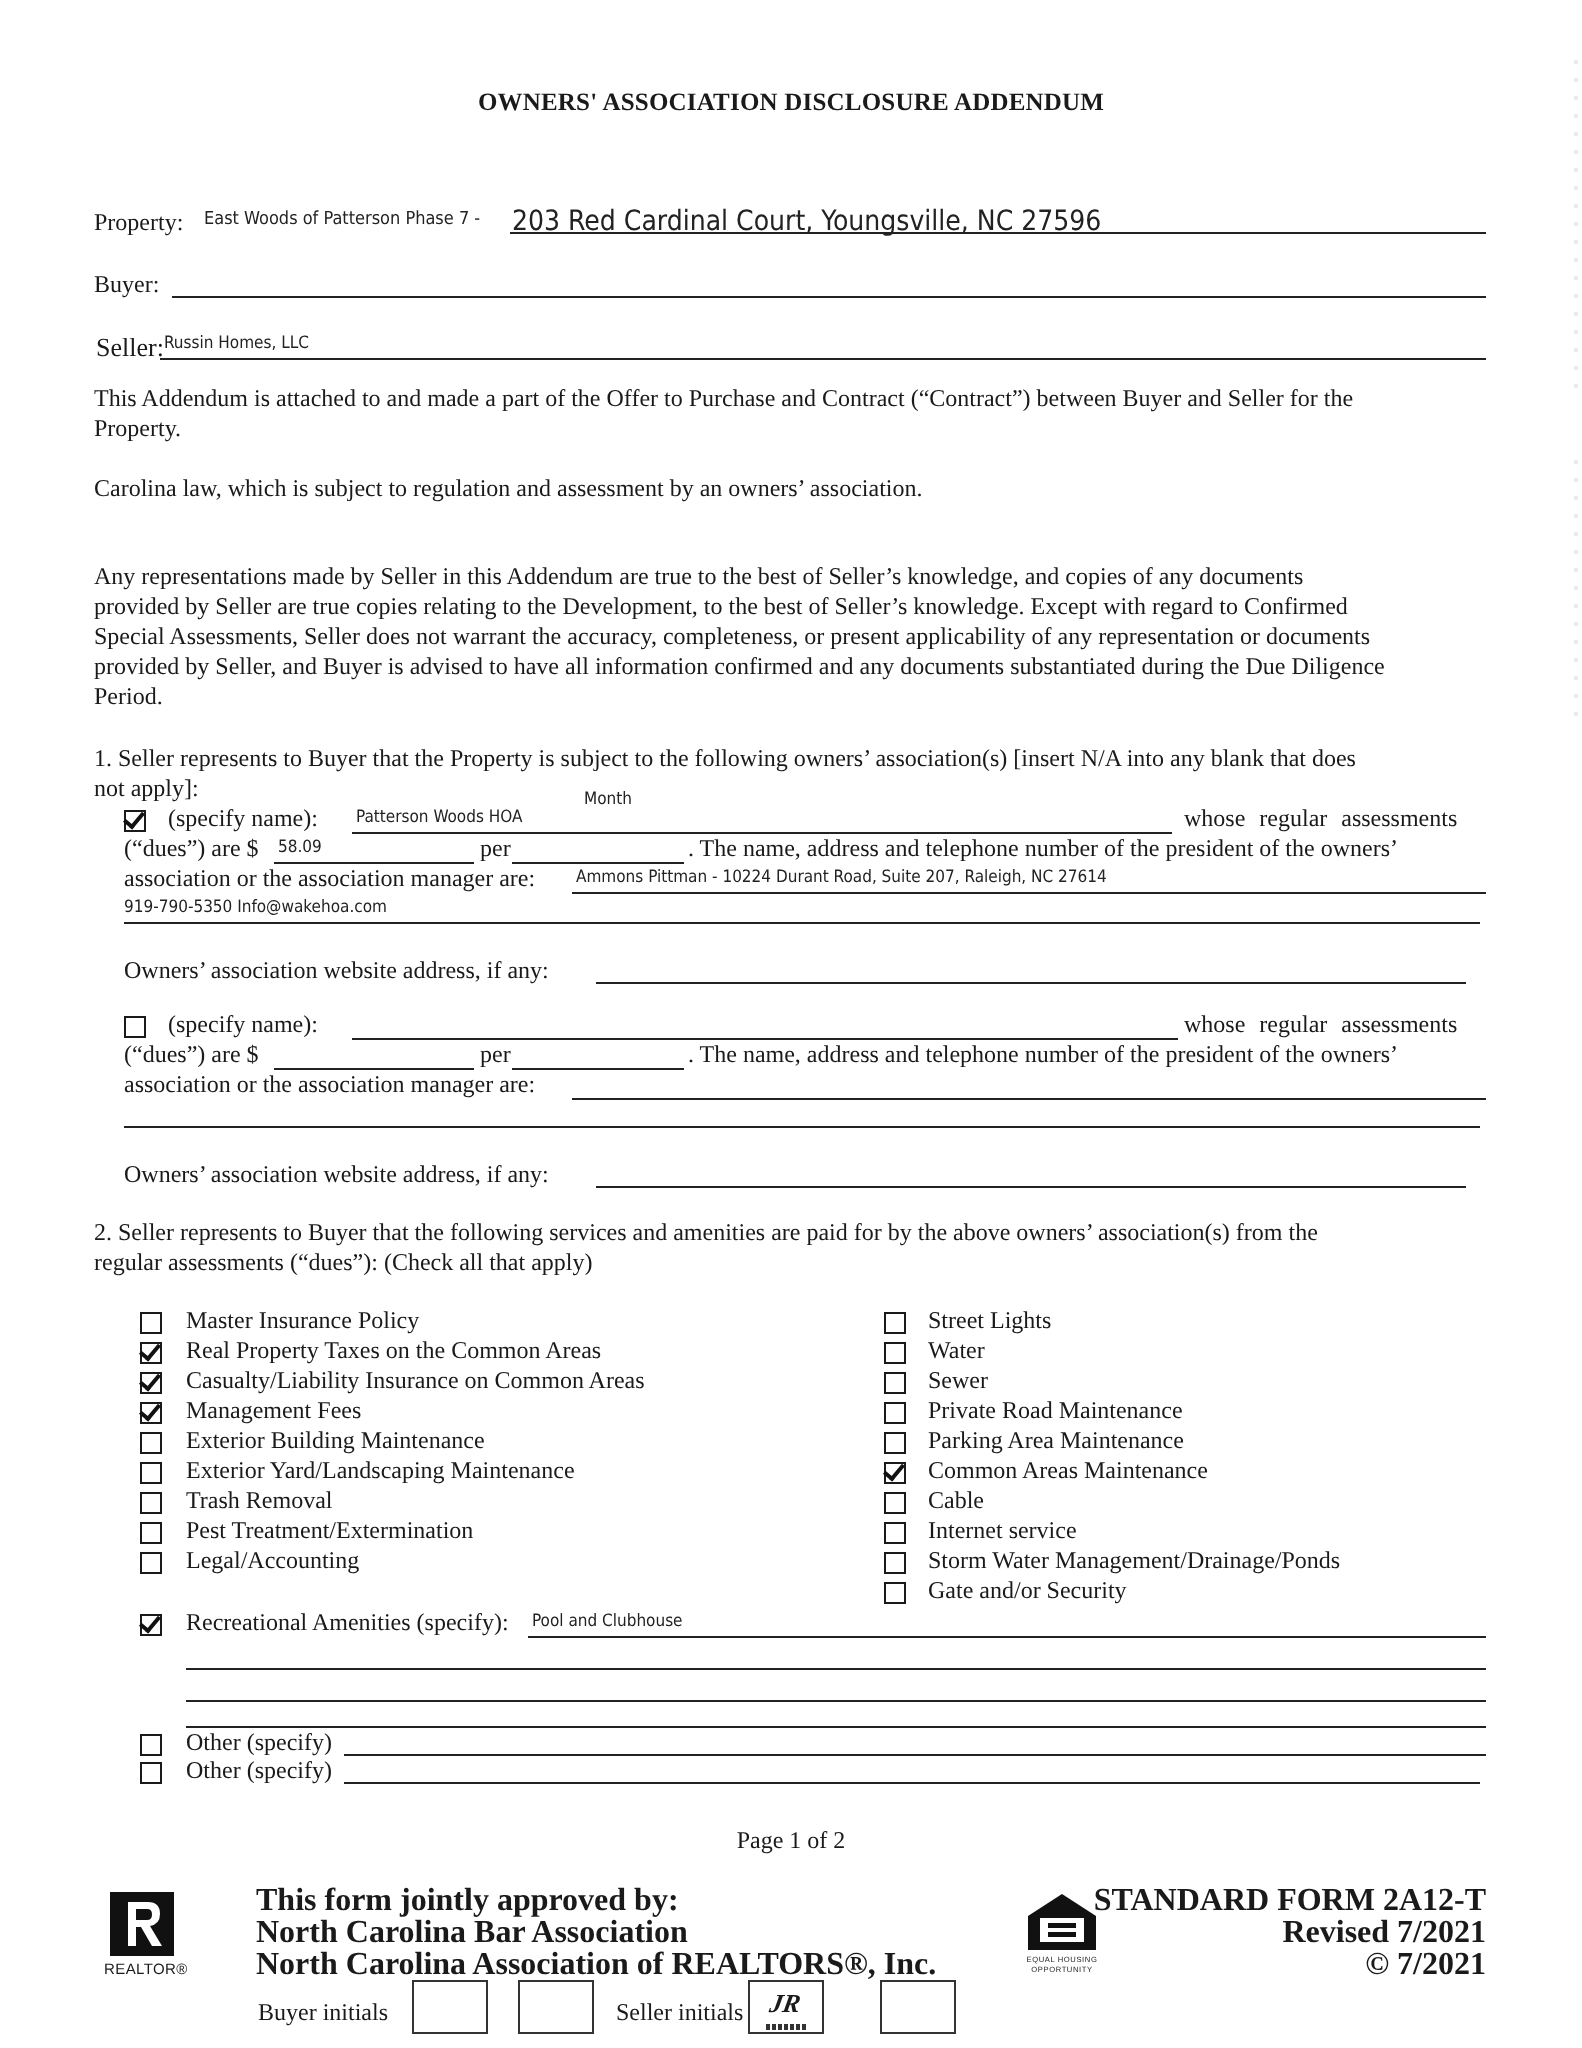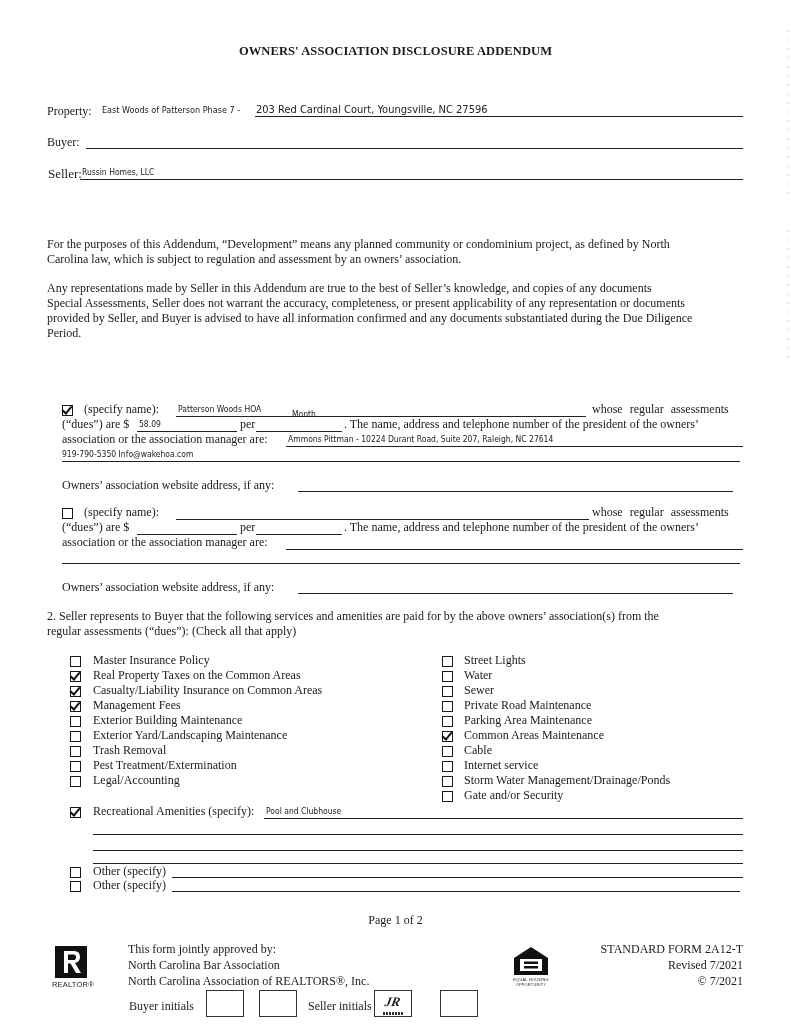--- a/index.html
+++ b/index.html
@@ -14,66 +14,74 @@
   .line { position: absolute; border-bottom: 1px solid #222; height: 0; }
   .line.thick { border-bottom: 1.5px solid #222; }
   .fill { font-family: "DejaVu Sans Condensed", "DejaVu Sans", sans-serif; font-size: 8.5px; color: #222; }
   .para { position: absolute; left: 47px; width: 696px; font-size: 12px; line-height: 15px; text-align: justify; }
   .para span.last { display: block; text-align: left; }
   .cb { position: absolute; width: 11px; height: 11px; border: 1.5px solid #1a1a1a; box-sizing: border-box; background: #fff; }
   .cb.checked::after { content: ""; position: absolute; left: 1px; top: -2px; width: 4px; height: 8px;
          border-right: 2px solid #111; border-bottom: 2px solid #111; transform: rotate(40deg); }
   .cb-label { position: absolute; font-size: 12px; white-space: nowrap; }
   .initbox { position: absolute; width: 38px; height: 27px; border: 1px solid #333; box-sizing: border-box; background: #fff; }
-  .foot-bold { font-weight: normal; font-size: 12px; }
+  .foot-bold { font-weight: bold; font-size: 16px; }
   .scan-noise { position: absolute; right: 2px; width: 2px; background: repeating-linear-gradient(to bottom, #ddd 0 2px, transparent 2px 9px); opacity: 0.6; }
 </style>
 </head>
 <body>
 
 <div class="page">
 
   <div class="abs center title">OWNERS' ASSOCIATION DISCLOSURE ADDENDUM</div>
 
   <div class="abs" style="left:47px; top:104px; font-size:12px;">Property:</div>
   <div class="abs fill" style="left:102px; top:105px; font-size:9px;">East Woods of  Patterson Phase 7 -</div>
-  <div class="abs fill" style="left:256px; top:103px; font-size:11px;">203 Red Cardinal Court, Youngsville, NC 27596</div>
+  <div class="abs fill" style="left:256px; top:103px; font-size:14px;">203 Red Cardinal Court, Youngsville, NC 27596</div>
   <div class="line" style="left:255px; top:116px; width:488px;"></div>
 
   <div class="abs" style="left:47px; top:135px; font-size:12px;">Buyer:</div>
   <div class="abs fill" style="left:88px; top:136px;"></div>
   <div class="line" style="left:86px; top:148px; width:657px;"></div>
 
   <div class="abs" style="left:48px; top:166px; font-size:13px;">Seller:</div>
   <div class="abs fill" style="left:82px; top:167px;">Russin Homes, LLC</div>
   <div class="line" style="left:80px; top:179px; width:663px;"></div>
 
+  <div class="para" style="top:192px;">
+    <span>This Addendum is attached to and made a part of the Offer to Purchase and Contract (“Contract”) between Buyer and Seller for the</span>
+    <span class="last">Property.</span>
+  </div>
   <div class="para" style="top:237px;">
-    <span>For the purposes of this Addendum, “Development” means any planned community or condominium project, as defined by North</span>
     <span class="last">Carolina law, which is subject to regulation and assessment by an owners’ association.</span>
   </div>
   <div class="para" style="top:281px;">
     <span style="display:block;">Any representations made by Seller in this Addendum are true to the best of Seller’s knowledge, and copies of any documents</span>
+    <span style="display:block;">provided by Seller are true copies relating to the Development, to the best of Seller’s knowledge.  Except with regard to Confirmed</span>
     <span style="display:block;">Special Assessments, Seller does not warrant the accuracy, completeness, or present applicability of any representation or documents</span>
     <span style="display:block;">provided by Seller, and Buyer is advised to have all information confirmed and any documents substantiated during the Due Diligence</span>
     <span class="last">Period.</span>
   </div>
 
+  <div class="para" style="top:372px;">
+    <span>1.  Seller represents to Buyer that the Property is subject to the following owners’ association(s) [insert N/A into any blank that does</span>
+    <span class="last">not apply]:</span>
+  </div>
 
   <div class="cb checked" style="left:62px; top:405px;"></div>
   <div class="abs" style="left:84px; top:402px;">(specify   name):</div>
   <div class="abs fill" style="left:178px; top:404px;">Patterson Woods HOA</div>
   <div class="line" style="left:176px; top:416px; width:410px;"></div>
   <div class="abs" style="left:592px; top:402px; word-spacing:4px;">whose  regular  assessments</div>
 
   <div class="abs" style="left:62px; top:417px;">(“dues”) are $</div>
   <div class="abs fill" style="left:139px; top:419px;">58.09</div>
   <div class="line" style="left:137px; top:431px; width:100px;"></div>
   <div class="abs" style="left:240px; top:417px;">per</div>
-  <div class="abs fill" style="left:258px; top:409px;padding-left:34px;">Month</div>
+  <div class="abs fill" style="left:258px; top:395px;padding-left:34px;">Month</div>
   <div class="line" style="left:256px; top:431px; width:86px;"></div>
   <div class="abs" style="left:344px; top:417px;">. The name, address and telephone number of the president of the owners’</div>
 
   <div class="abs" style="left:62px; top:432px;">association or the association manager are:</div>
   <div class="abs fill" style="left:288px; top:434px;">Ammons Pittman - 10224 Durant Road, Suite 207, Raleigh, NC 27614</div>
   <div class="line" style="left:286px; top:446px; width:457px;"></div>
   <div class="abs fill" style="left:62px; top:449px;">919-790-5350 Info@wakehoa.com</div>
   <div class="line" style="left:62px; top:461px; width:678px;"></div>
 
   <div class="abs" style="left:62px; top:478px;">Owners’ association website address, if any:</div>

